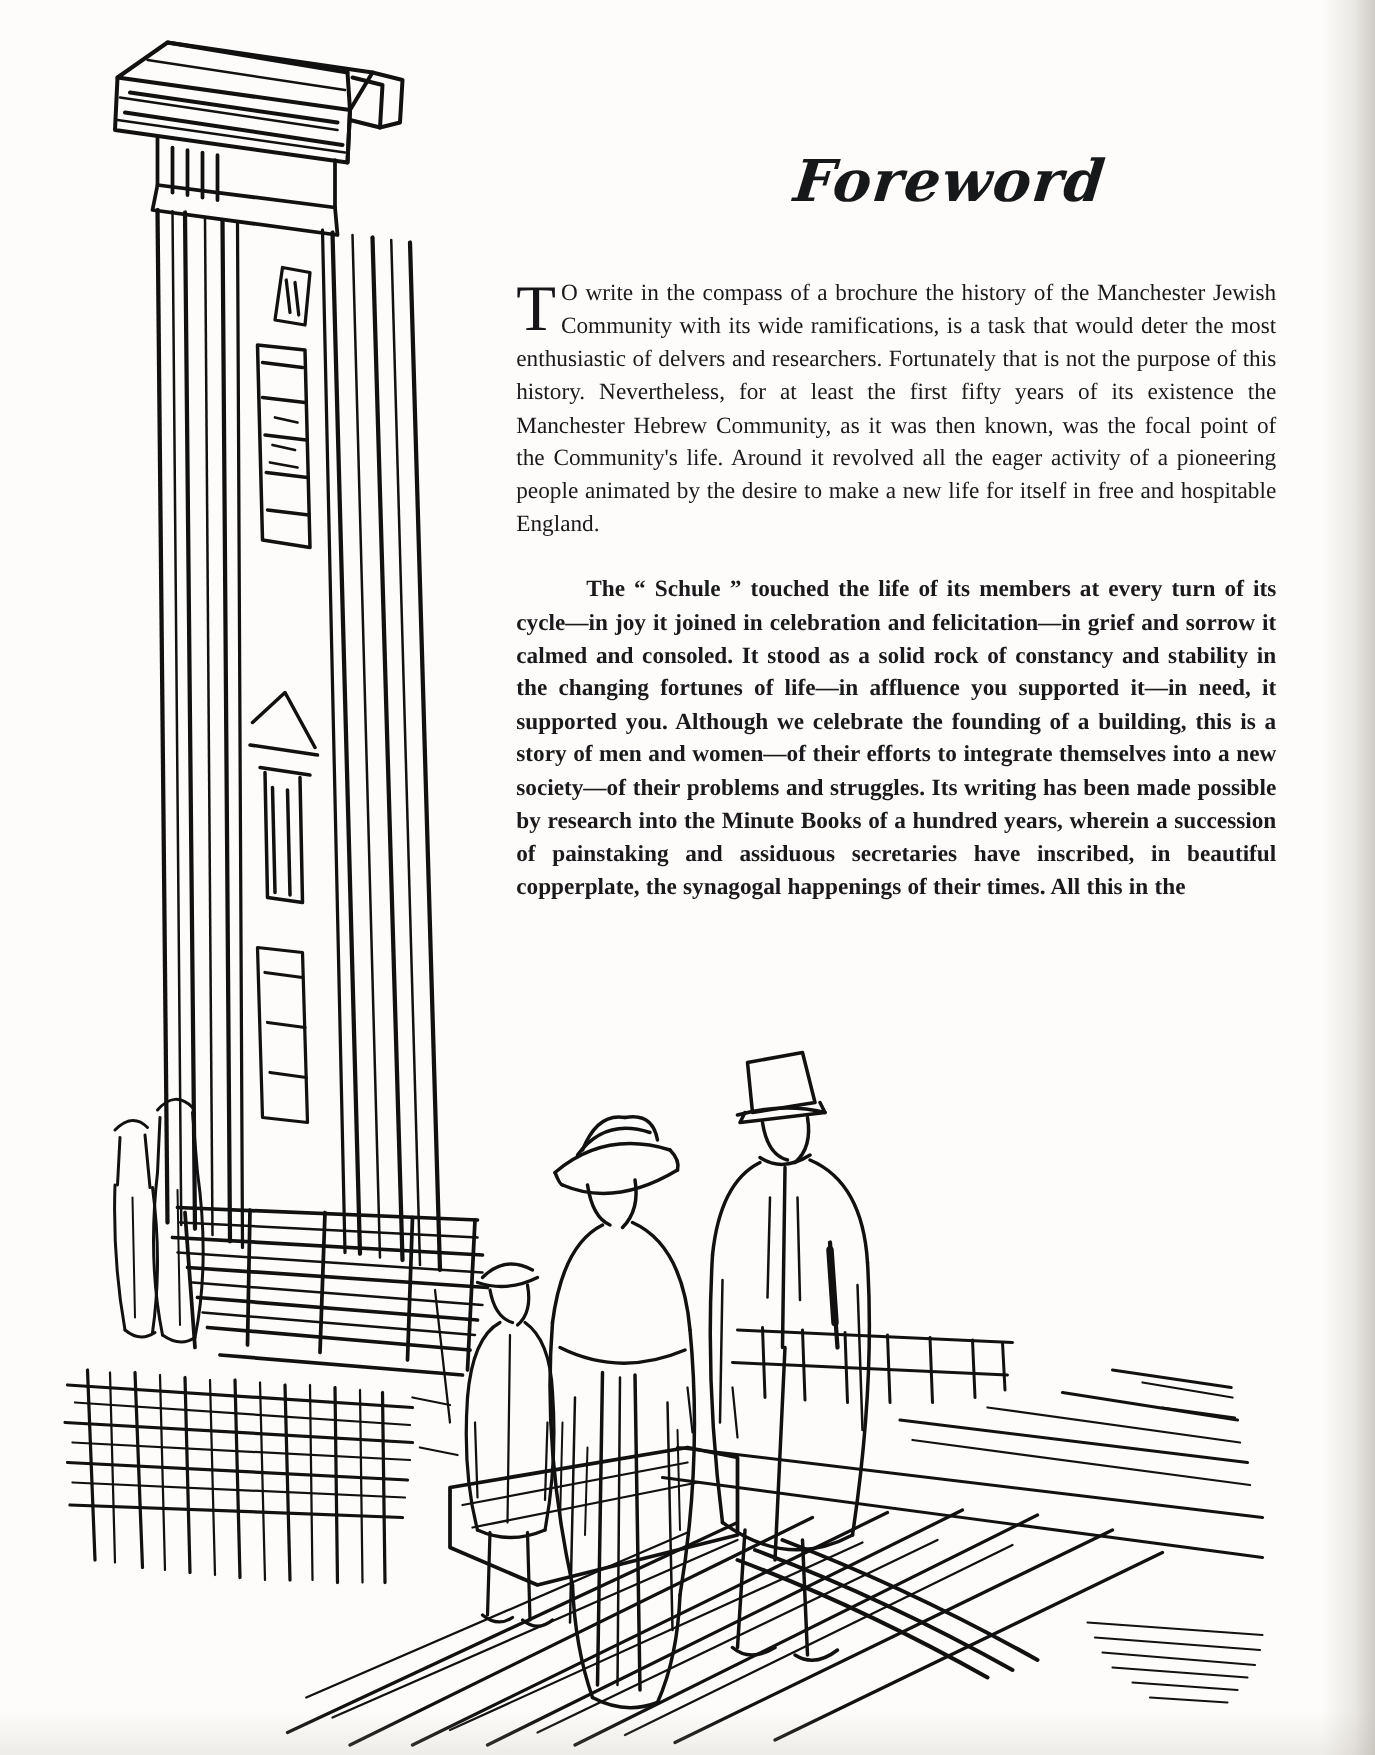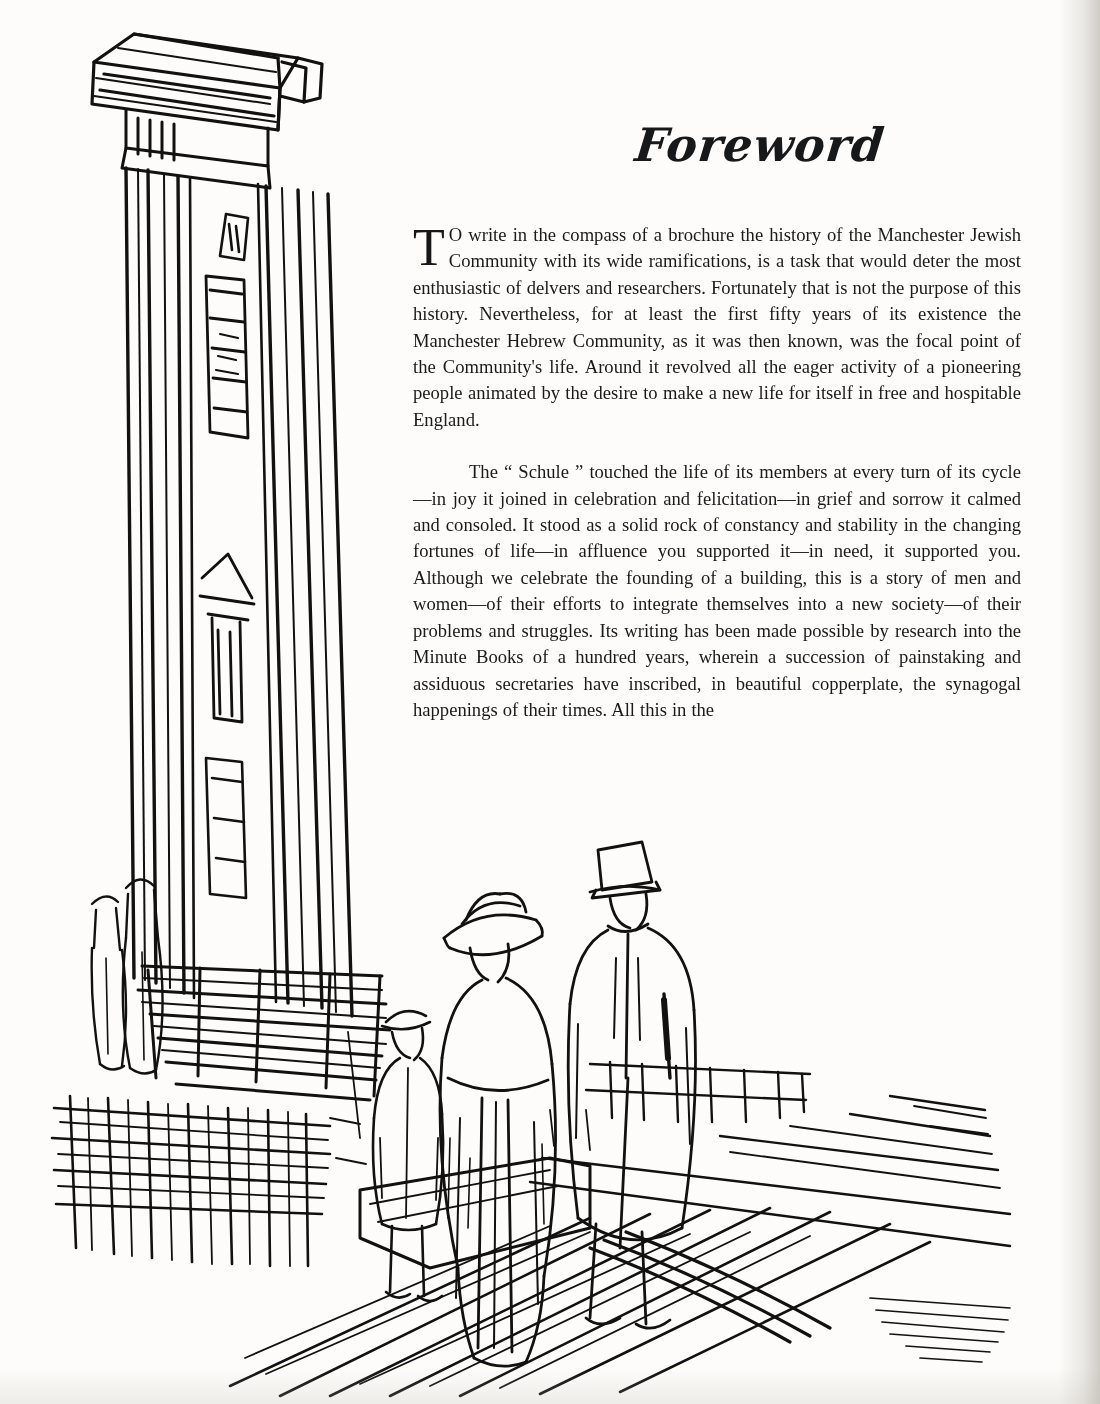--- a/index.html
+++ b/index.html
@@ -61,20 +61,21 @@
   }
   .para {
     margin: 0 0 0 0;
     text-align: justify;
     text-justify: inter-word;
     word-spacing: 0.02em;
   }
   .para + .para {
     margin-top: 26px;
     text-indent: 56px;
+    font-weight: bold;
   }
   .dropcap-wrap {
     position: relative;
   }
   .dropcap {
     float: left;
     font-family: "Liberation Serif", serif;
     font-size: 52px;
     line-height: 44px;
     padding: 2px 4px 0 0;

